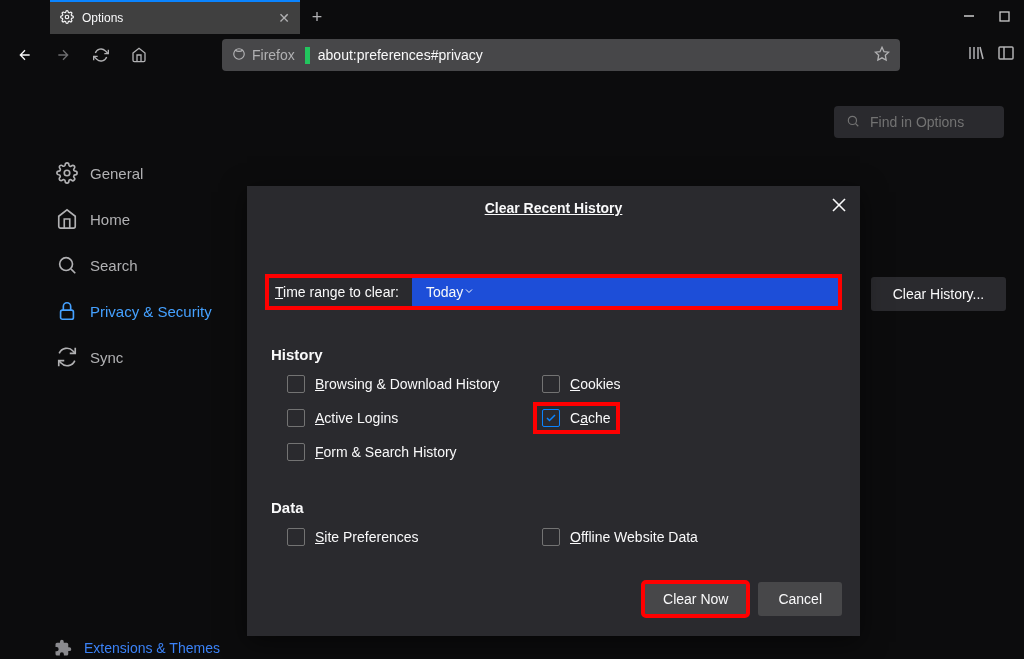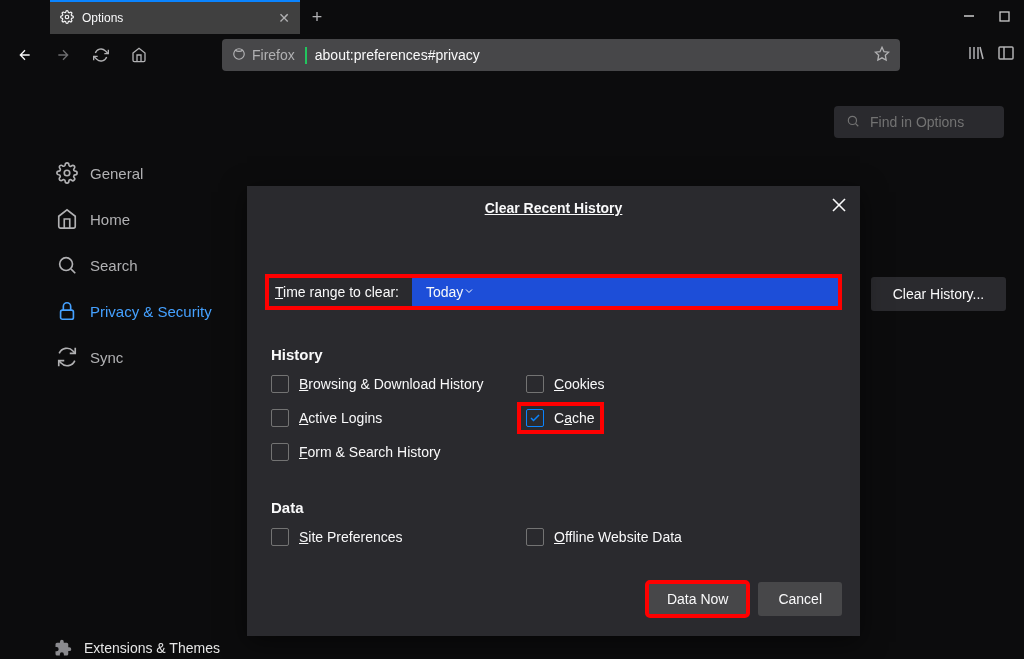--- a/index.html
+++ b/index.html
@@ -85,21 +85,21 @@
       margin-left: 60px;
       margin-right: 60px;
       gap: 8px;
       color: #b1b1b3;
       font-size: 14px;
     }
     .urlbar .identity {
       display: flex;
       align-items: center;
       gap: 6px;
-      border-right: 2px solid #22c55e;
+      border-right: 5px solid #22c55e;
       padding-right: 10px;
     }
     .urlbar .url-text {
       color: #f9f9fa;
     }
     .urlbar .star {
       margin-left: auto;
       color: #b1b1b3;
     }
     .toolbar-icons {
@@ -147,21 +147,21 @@
       color: #45a1ff;
     }
     .side-item svg { flex-shrink: 0; }
     .ext-themes {
       position: absolute;
       bottom: 2px;
       left: 54px;
       display: flex;
       align-items: center;
       gap: 12px;
-      color: #e5e5e5;
+      color: #3b82f6;
       font-size: 14px;
     }
     .clear-history-btn {
       position: absolute;
       top: 201px;
       right: 18px;
       width: 135px;
       height: 34px;
       background: #2a2a2e;
       color: #f9f9fa;
@@ -227,20 +227,21 @@
       font-size: 15px;
       font-weight: 600;
       color: #f9f9fa;
     }
     .check-grid {
       margin: 0 24px;
     }
     .check-row {
       display: flex;
       margin-bottom: 16px;
+      margin-left: 16px;
     }
     .check-item {
       display: flex;
       align-items: center;
       gap: 10px;
       width: 255px;
       font-size: 14px;
       color: #f9f9fa;
     }
     .cb {
@@ -502,21 +503,21 @@
         </div>
         <div class="check-item">
           <span class="cb"></span>
           <span><u class="acc">O</u>ffline Website Data</span>
         </div>
       </div>
     </div>
 
     <div class="dialog-buttons">
       <button class="dlg-btn hl">
-        <span>Data Now</span>
+        <span>Clear Now</span>
       </button>
       <button class="dlg-btn">
         <span>Cancel</span>
       </button>
     </div>
   </div>
 
 </div>
 
 </body></html>

